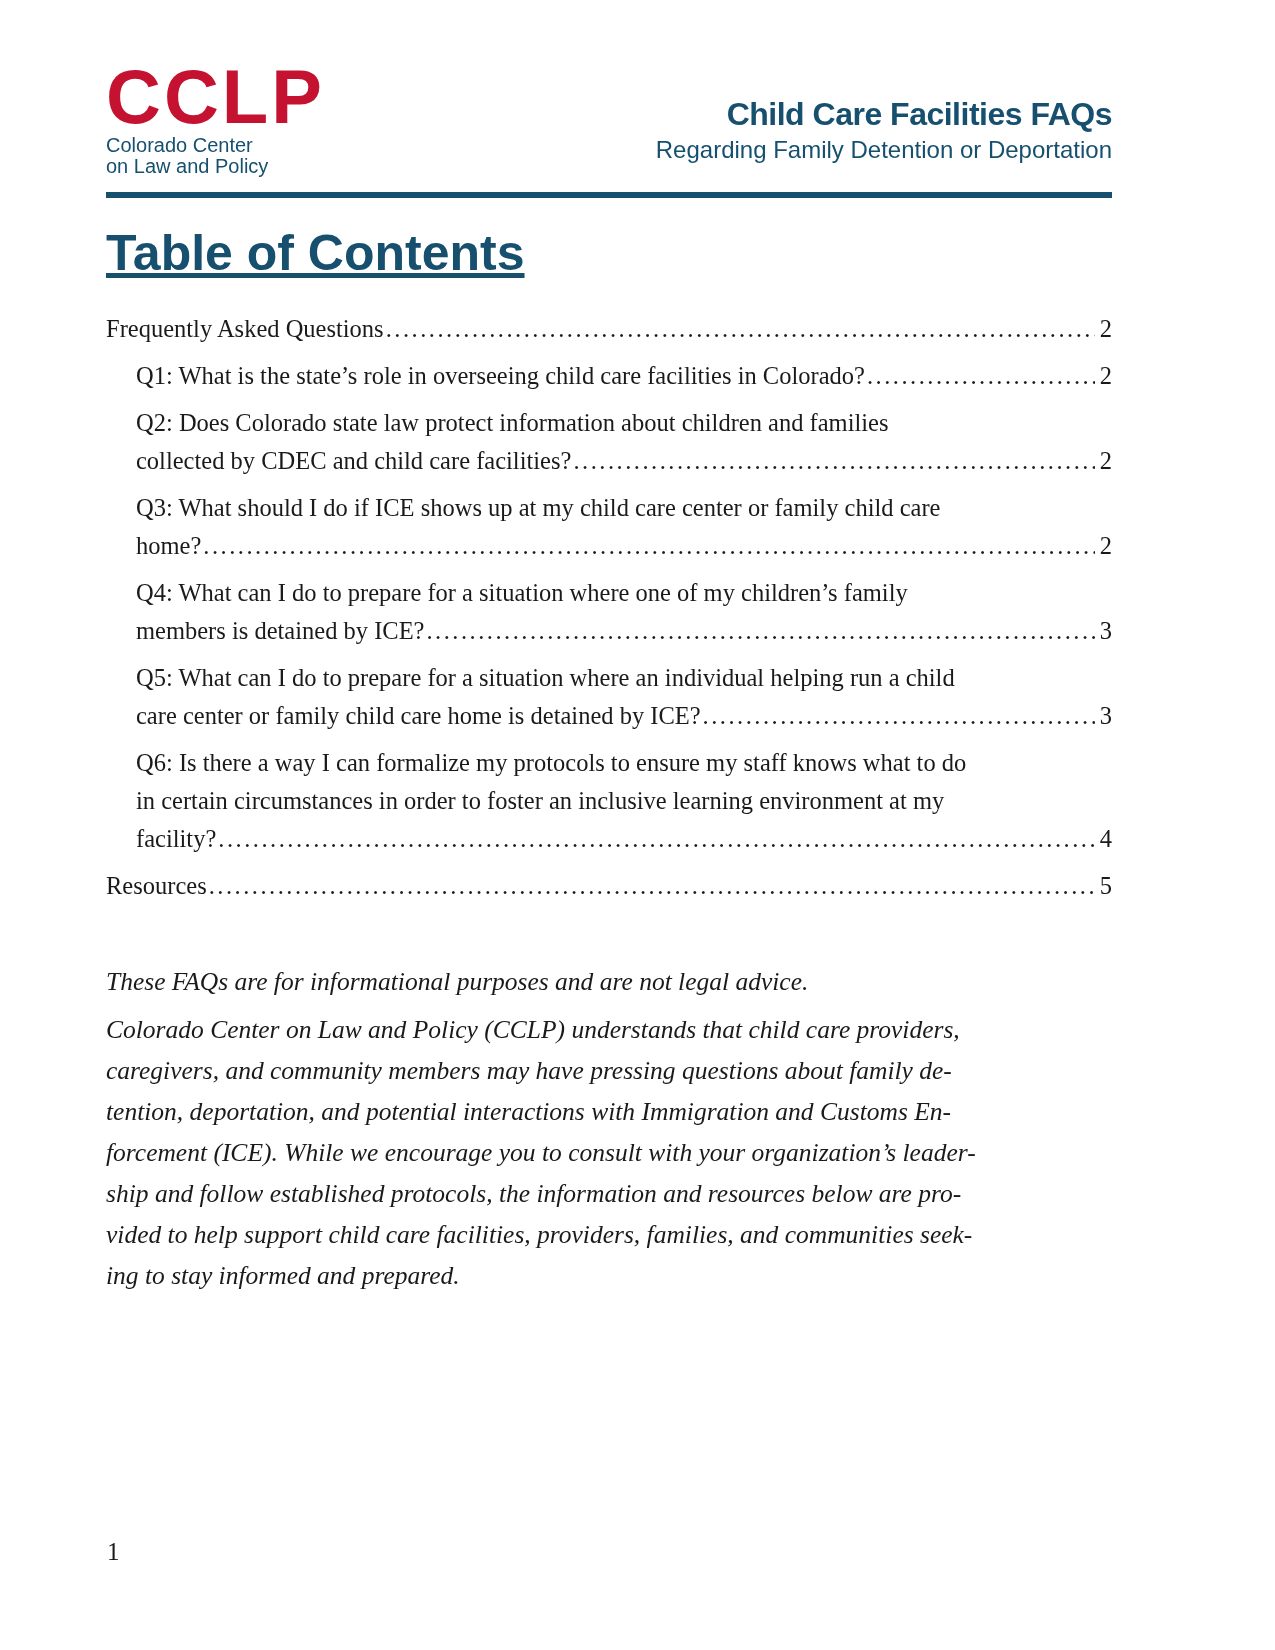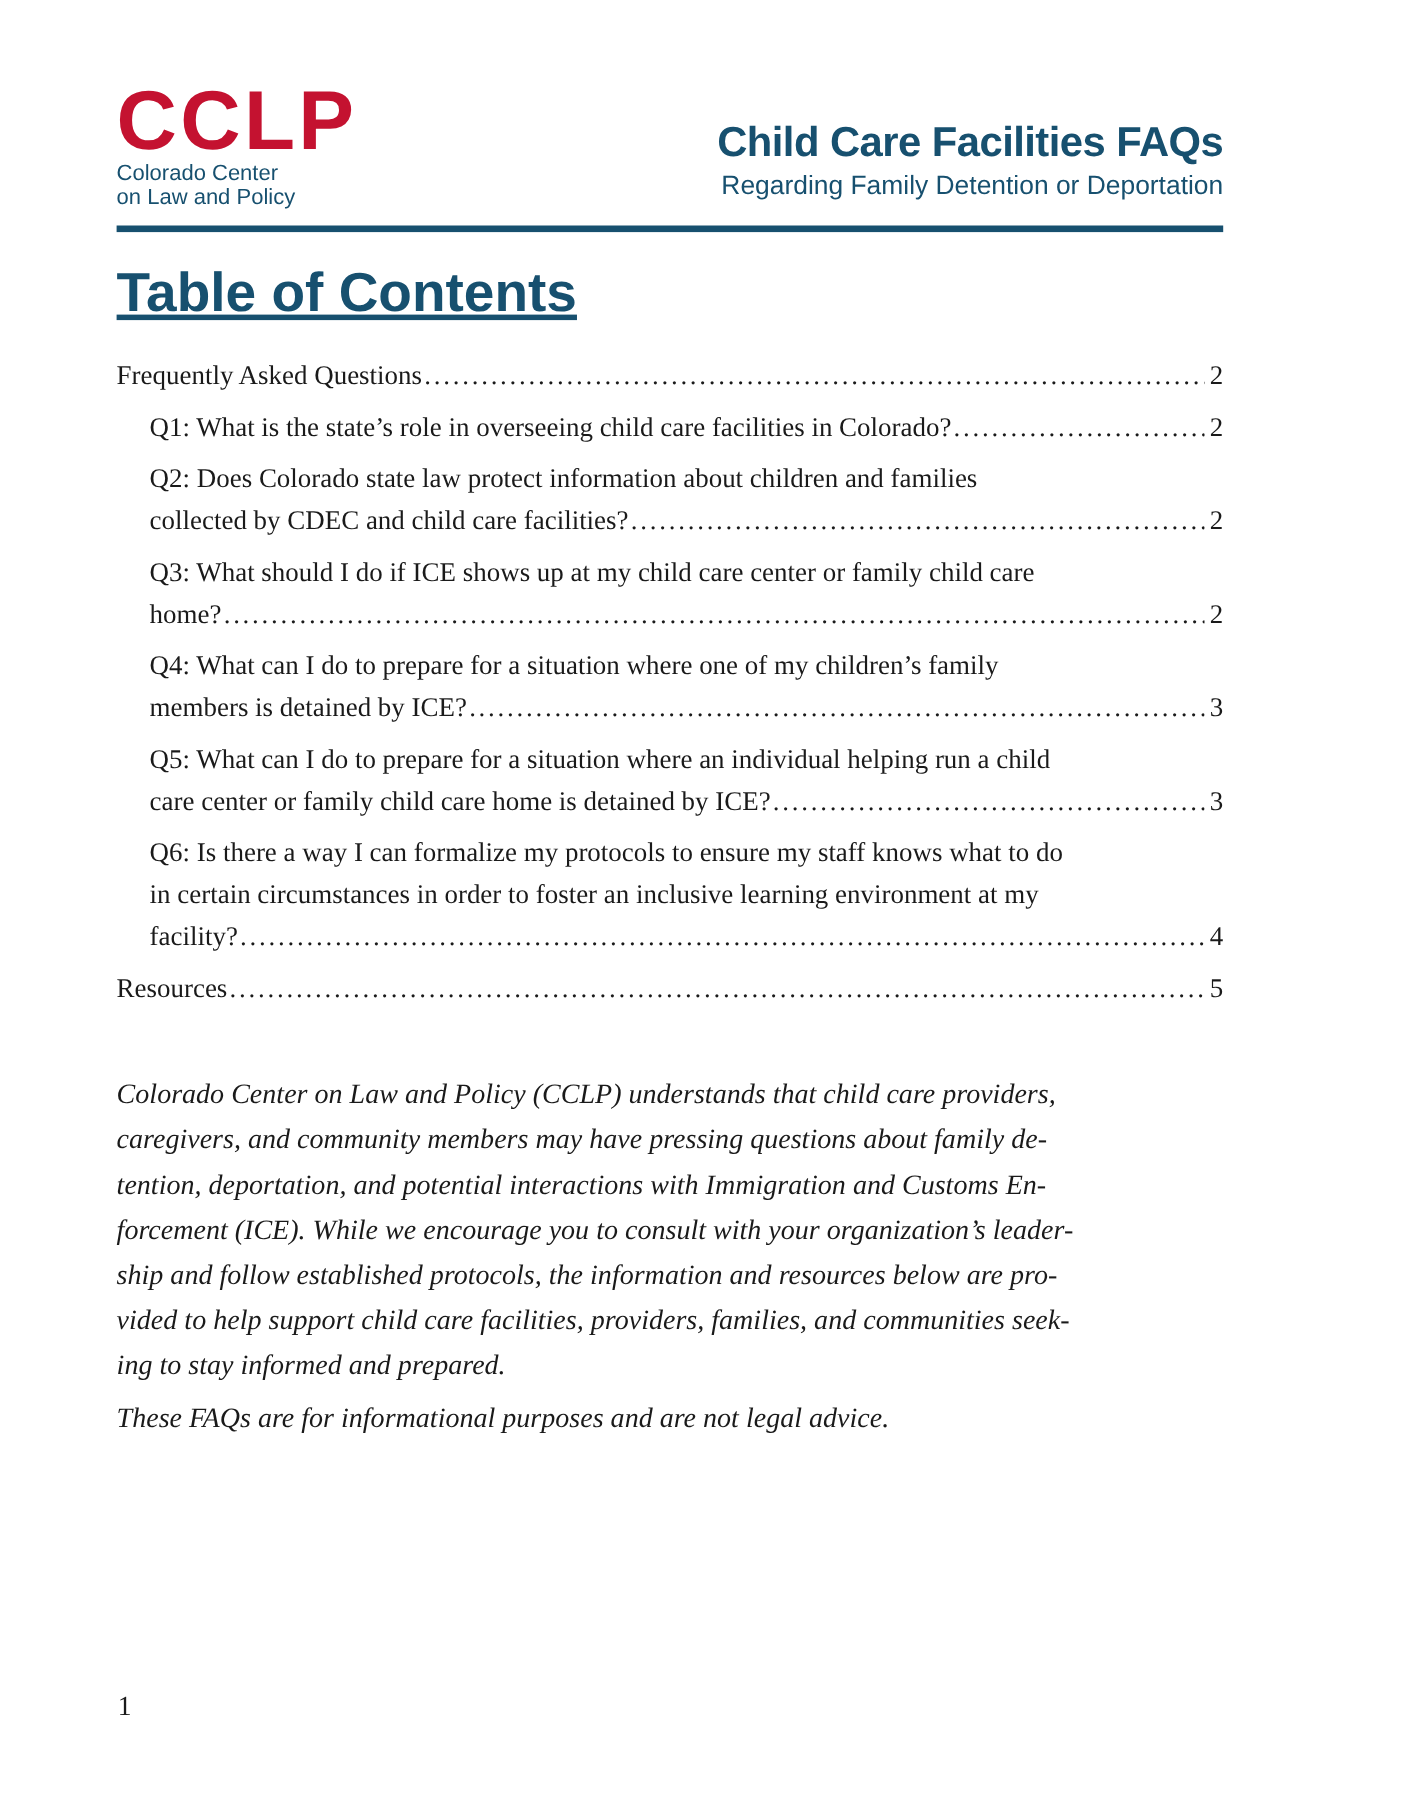--- a/index.html
+++ b/index.html
@@ -11,21 +11,21 @@
     background: #ffffff;
     font-family: "Liberation Serif", serif;
     color: #1a1a1a;
     overflow: hidden;
     --brand-red: #c41230;
     --brand-blue: #17506f;
   }
   .content {
     position: absolute;
     left: 106px;
-    top: 75px;
+    top: 62px;
     width: 1006px;
   }
 
   
   .masthead {
     display: flex;
     justify-content: space-between;
     align-items: flex-start;
   }
   .logo-block { flex: 0 0 auto; }
@@ -45,21 +45,21 @@
     margin-top: 3px;
   }
   .titles {
     text-align: right;
     padding-top: 36px;
     flex: 1 1 auto;
   }
   .doc-title {
     font-family: "Liberation Sans", sans-serif;
     font-weight: bold;
-    font-size: 38px;
+    font-size: 32px;
     line-height: 1.02;
     color: var(--brand-blue);
     letter-spacing: -0.5px;
   }
   .doc-subtitle {
     font-family: "Liberation Sans", sans-serif;
     font-size: 24px;
     color: var(--brand-blue);
     margin-top: 5px;
   }
@@ -201,26 +201,26 @@
         <div class="toc-entry">
           <div class="toc-lastline">
             <span class="toc-text">Resources</span>
             <span class="toc-dots"></span>
             <span class="toc-page">5</span>
           </div>
         </div>
       </div>
 
     <div class="note">
+      <p>These FAQs are for informational purposes and are not legal advice.</p>
       <p>Colorado Center on Law and Policy (CCLP) understands that child care providers,
 caregivers, and community members may have pressing questions about family de-
 tention, deportation, and potential interactions with Immigration and Customs En-
 forcement (ICE). While we encourage you to consult with your organization’s leader-
 ship and follow established protocols, the information and resources below are pro-
 vided to help support child care facilities, providers, families, and communities seek-
 ing to stay informed and prepared.</p>
-      <p>These FAQs are for informational purposes and are not legal advice.</p>
     </div>
 
   </div>
 
   <div class="footer-page">1</div>
 </div>
 
 </body></html>

